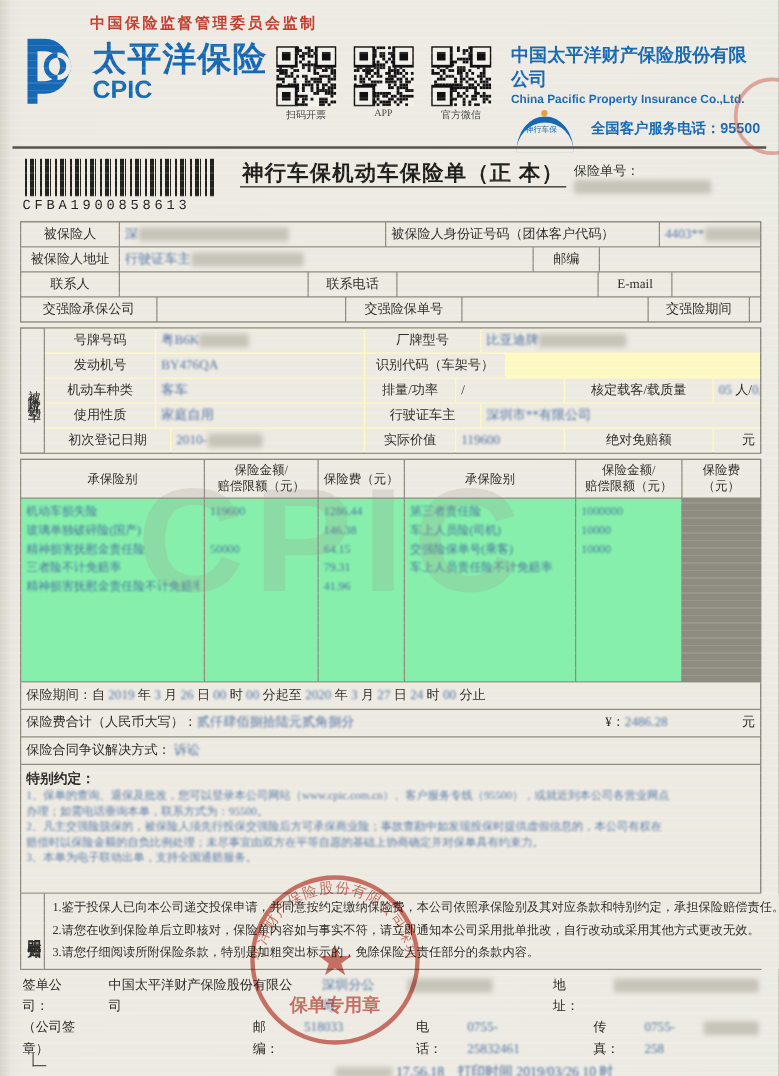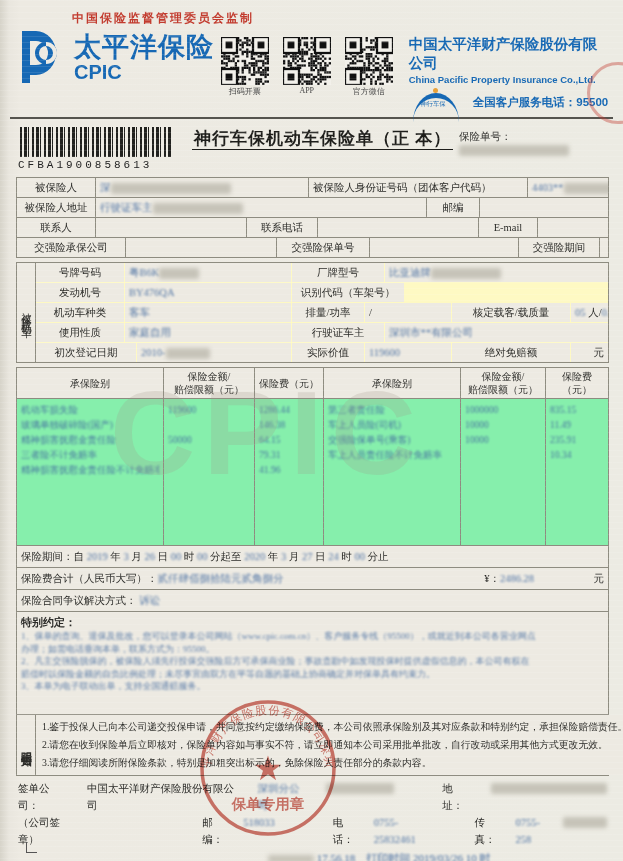--- a/index.html
+++ b/index.html
@@ -714,26 +714,20 @@
         <div class="v">车上人员险(司机)</div>
         <div class="v">交强险保单号(乘客)</div>
         <div class="v">车上人员责任险不计免赔率</div>
       </div>
       <div class="cov-cell">
         <div class="v">1000000</div>
         <div class="v">10000</div>
         <div class="v">10000</div>
         <div class="v">&nbsp;</div>
       </div>
-      <div class="cov-cell">
-        <div class="v">835.15</div>
-        <div class="v">11.49</div>
-        <div class="v">235.91</div>
-        <div class="v">10.34</div>
-      </div>
     </div>
 
     <div class="line-row">
       <span>保险期间：自</span>
       <span class="v">2019</span> <span>年</span>
       <span class="v">3</span> <span>月</span>
       <span class="v">26</span> <span>日</span>
       <span class="v">00</span> <span>时</span>
       <span class="v">00</span> <span>分起至</span>
       <span class="v">2020</span> <span>年</span>

